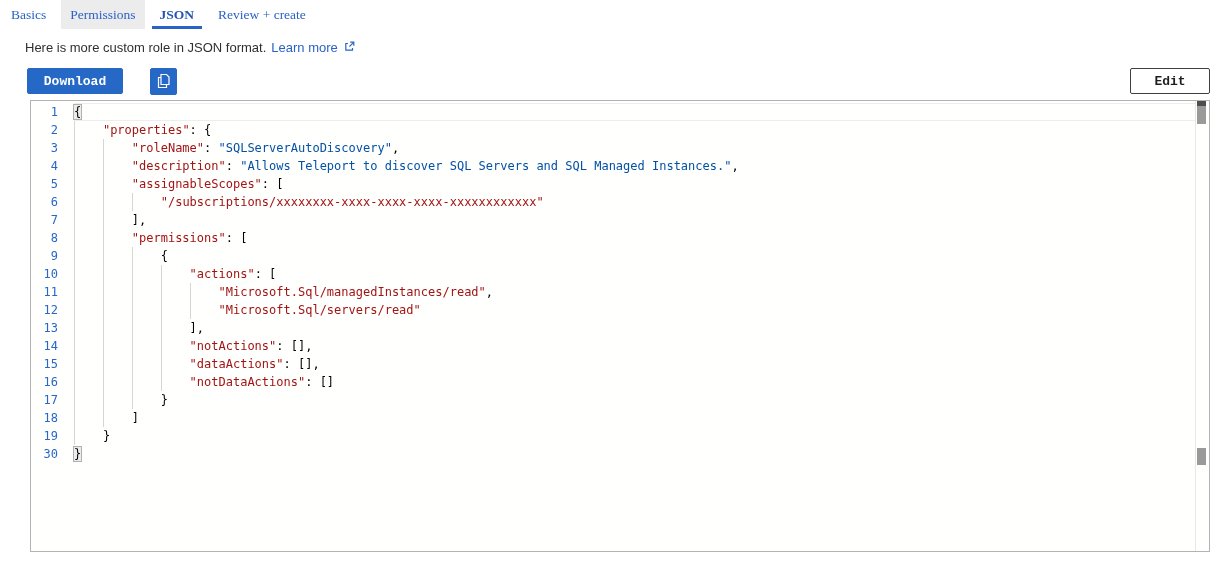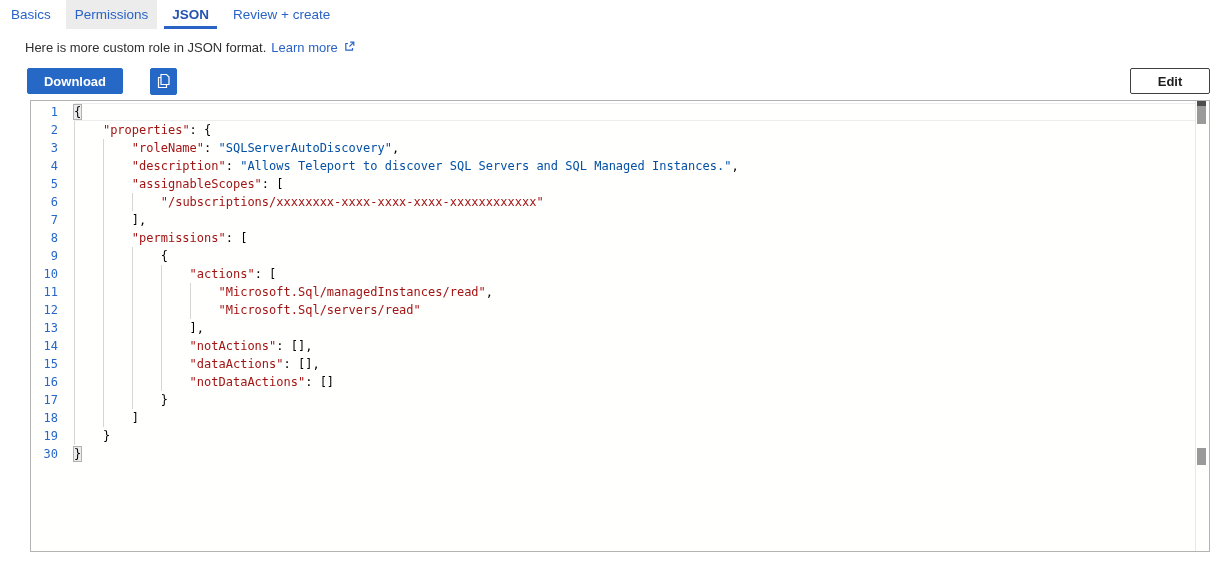--- a/index.html
+++ b/index.html
@@ -5,41 +5,41 @@
   * { box-sizing: border-box; margin: 0; padding: 0; }
   html, body { background: #ffffff; }
   body {
     width: 1216px; height: 561px; overflow: hidden;
     font-family: "Liberation Sans", sans-serif;
     color: #323130;
   }
   .page { position: relative; width: 1216px; height: 561px; }
 
   
-  .tabs { display: flex; align-items: stretch; height: 29px; padding-left: 2px; }
+  .tabs { display: flex; align-items: stretch; height: 29px; padding-left: 2px; font-family: Liberation Serif, serif; }
   .tab {
     display: flex; align-items: center; padding: 0 9px; margin-right: 6px;
     font-size: 13.5px; color: var(--link-blue); cursor: pointer; position: relative;
     white-space: nowrap;
   }
   .tab.hovered { background: #ececec; }
   .tab.active { font-weight: bold; color: var(--tab-active); }
   .tab.active::after {
     content: ""; position: absolute; left: 1px; right: 1px; bottom: 0;
     height: 3px; background: var(--link-blue);
   }
 
   
   .intro { margin: 11px 0 0 25px; font-size: 13px; color: #2f2f2f; display: flex; align-items: center; gap: 5px; }
   .intro a { color: var(--link-blue); text-decoration: none; cursor: pointer; }
   .ext-icon { display: inline-block; margin-left: 1px; }
 
   
   .toolbar { position: relative; margin: 13px 6px 0 27px; height: 27px; }
-  .btn { font-family: Liberation Sans, sans-serif; cursor: pointer; }
+  .btn { font-family: Liberation Mono, monospace; cursor: pointer; }
   .btn-primary {
     background: var(--accent); color: #ffffff; border: 1px solid var(--accent);
     border-radius: 2px; font-size: 13px; font-weight: bold;
     width: 96px; height: 26px; vertical-align: top;
   }
   .btn-copy {
     background: var(--accent); border: 1px solid var(--accent); border-radius: 2px;
     width: 27px; height: 27px; margin-left: 23px; vertical-align: top;
     display: inline-flex; align-items: center; justify-content: center;
   }

